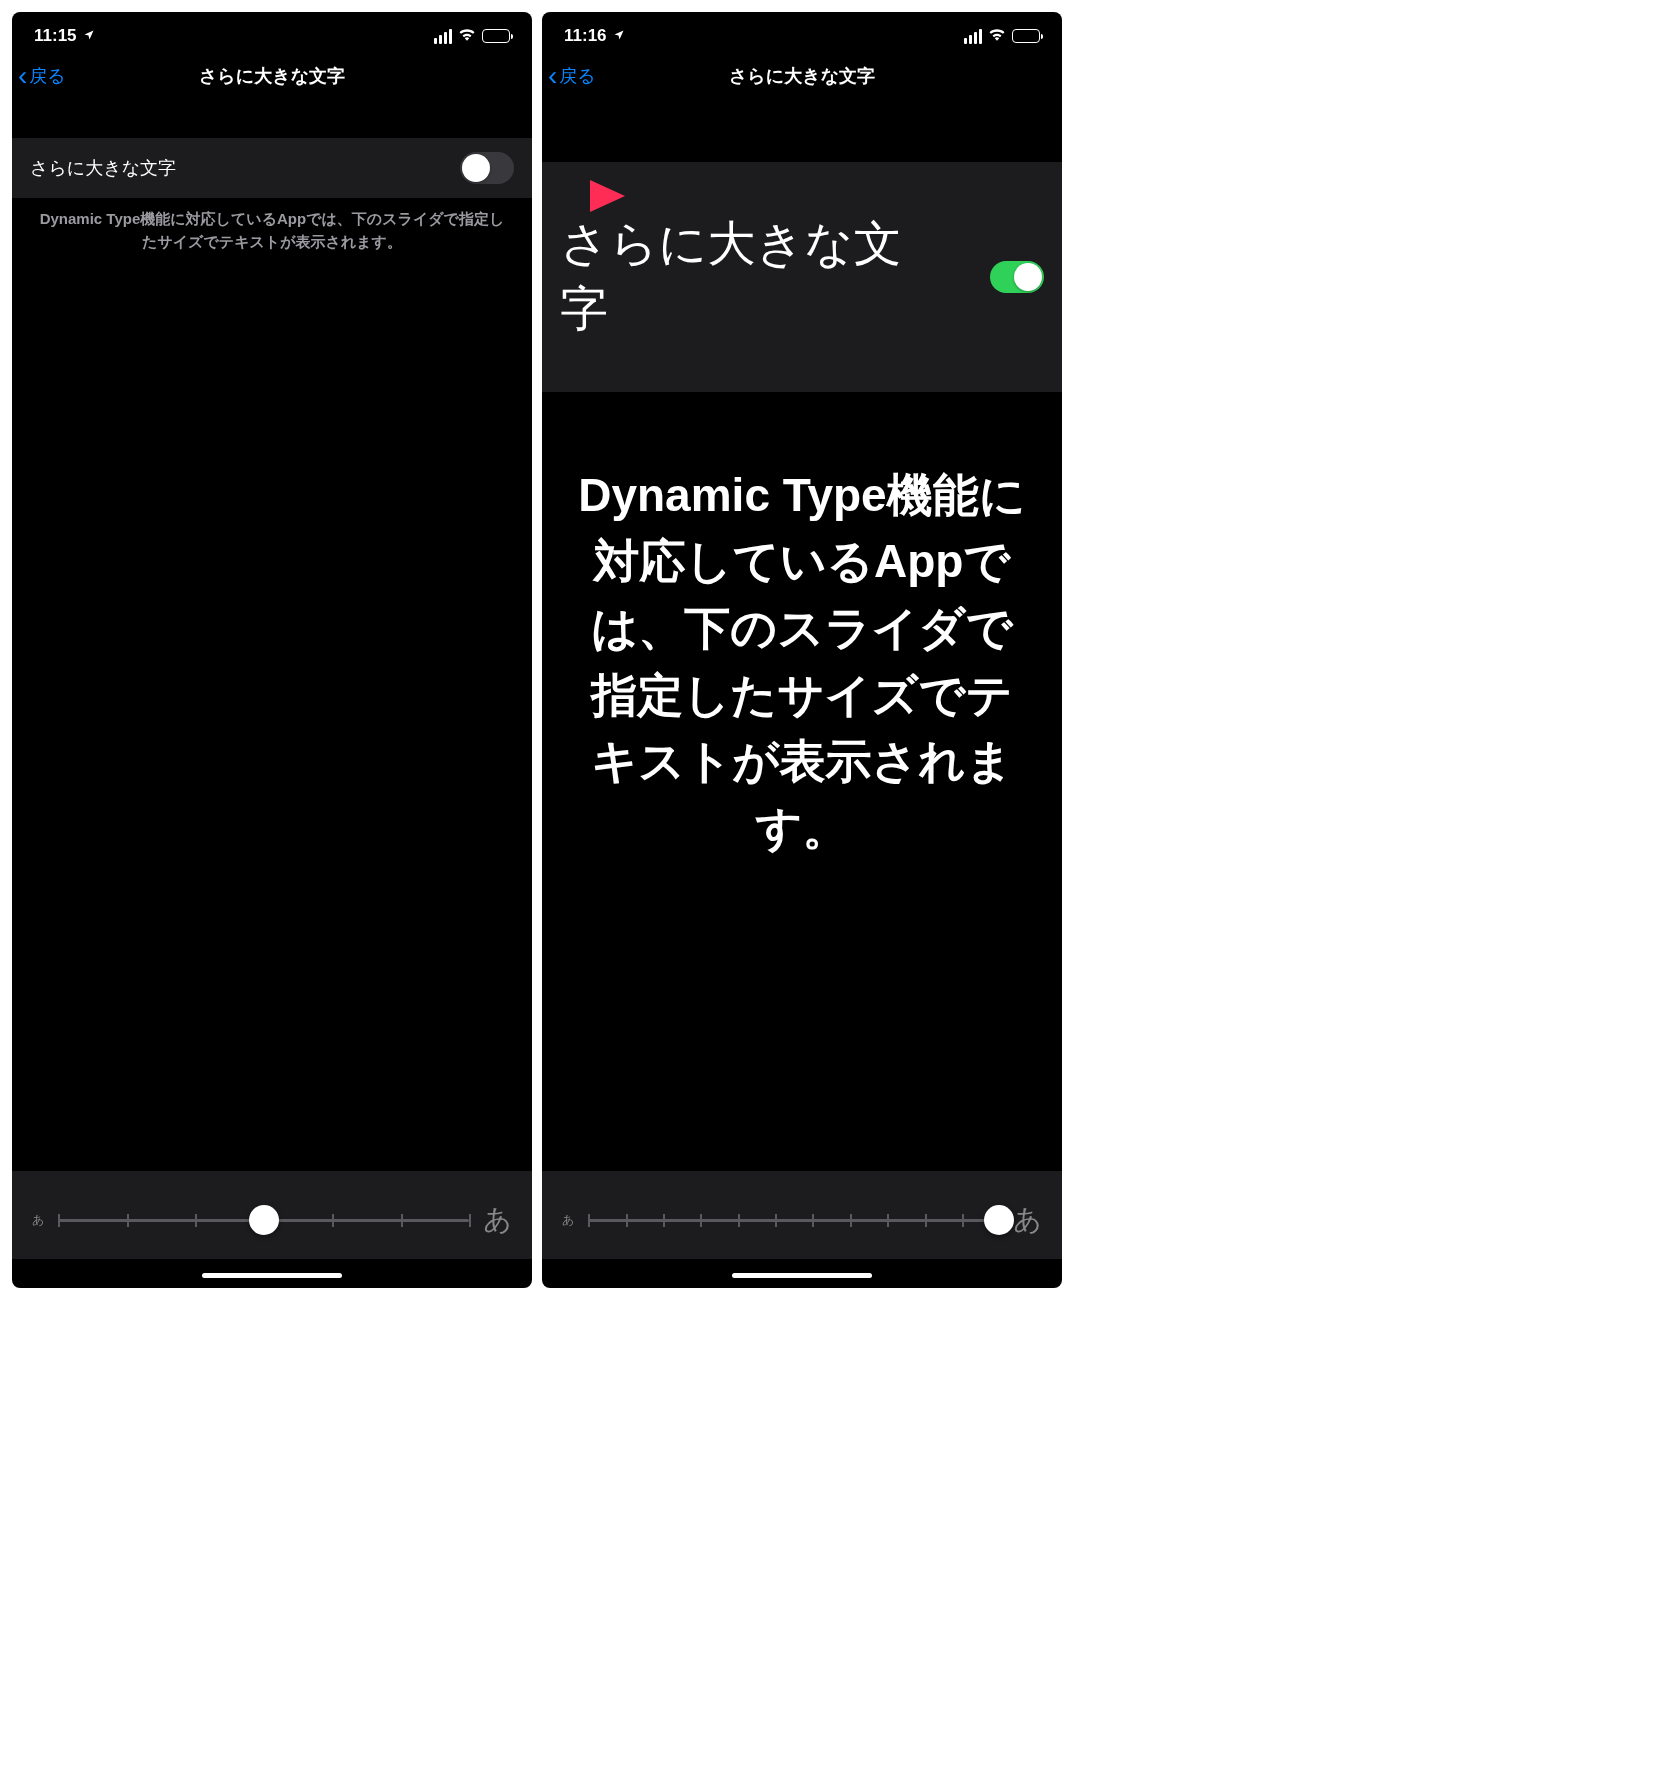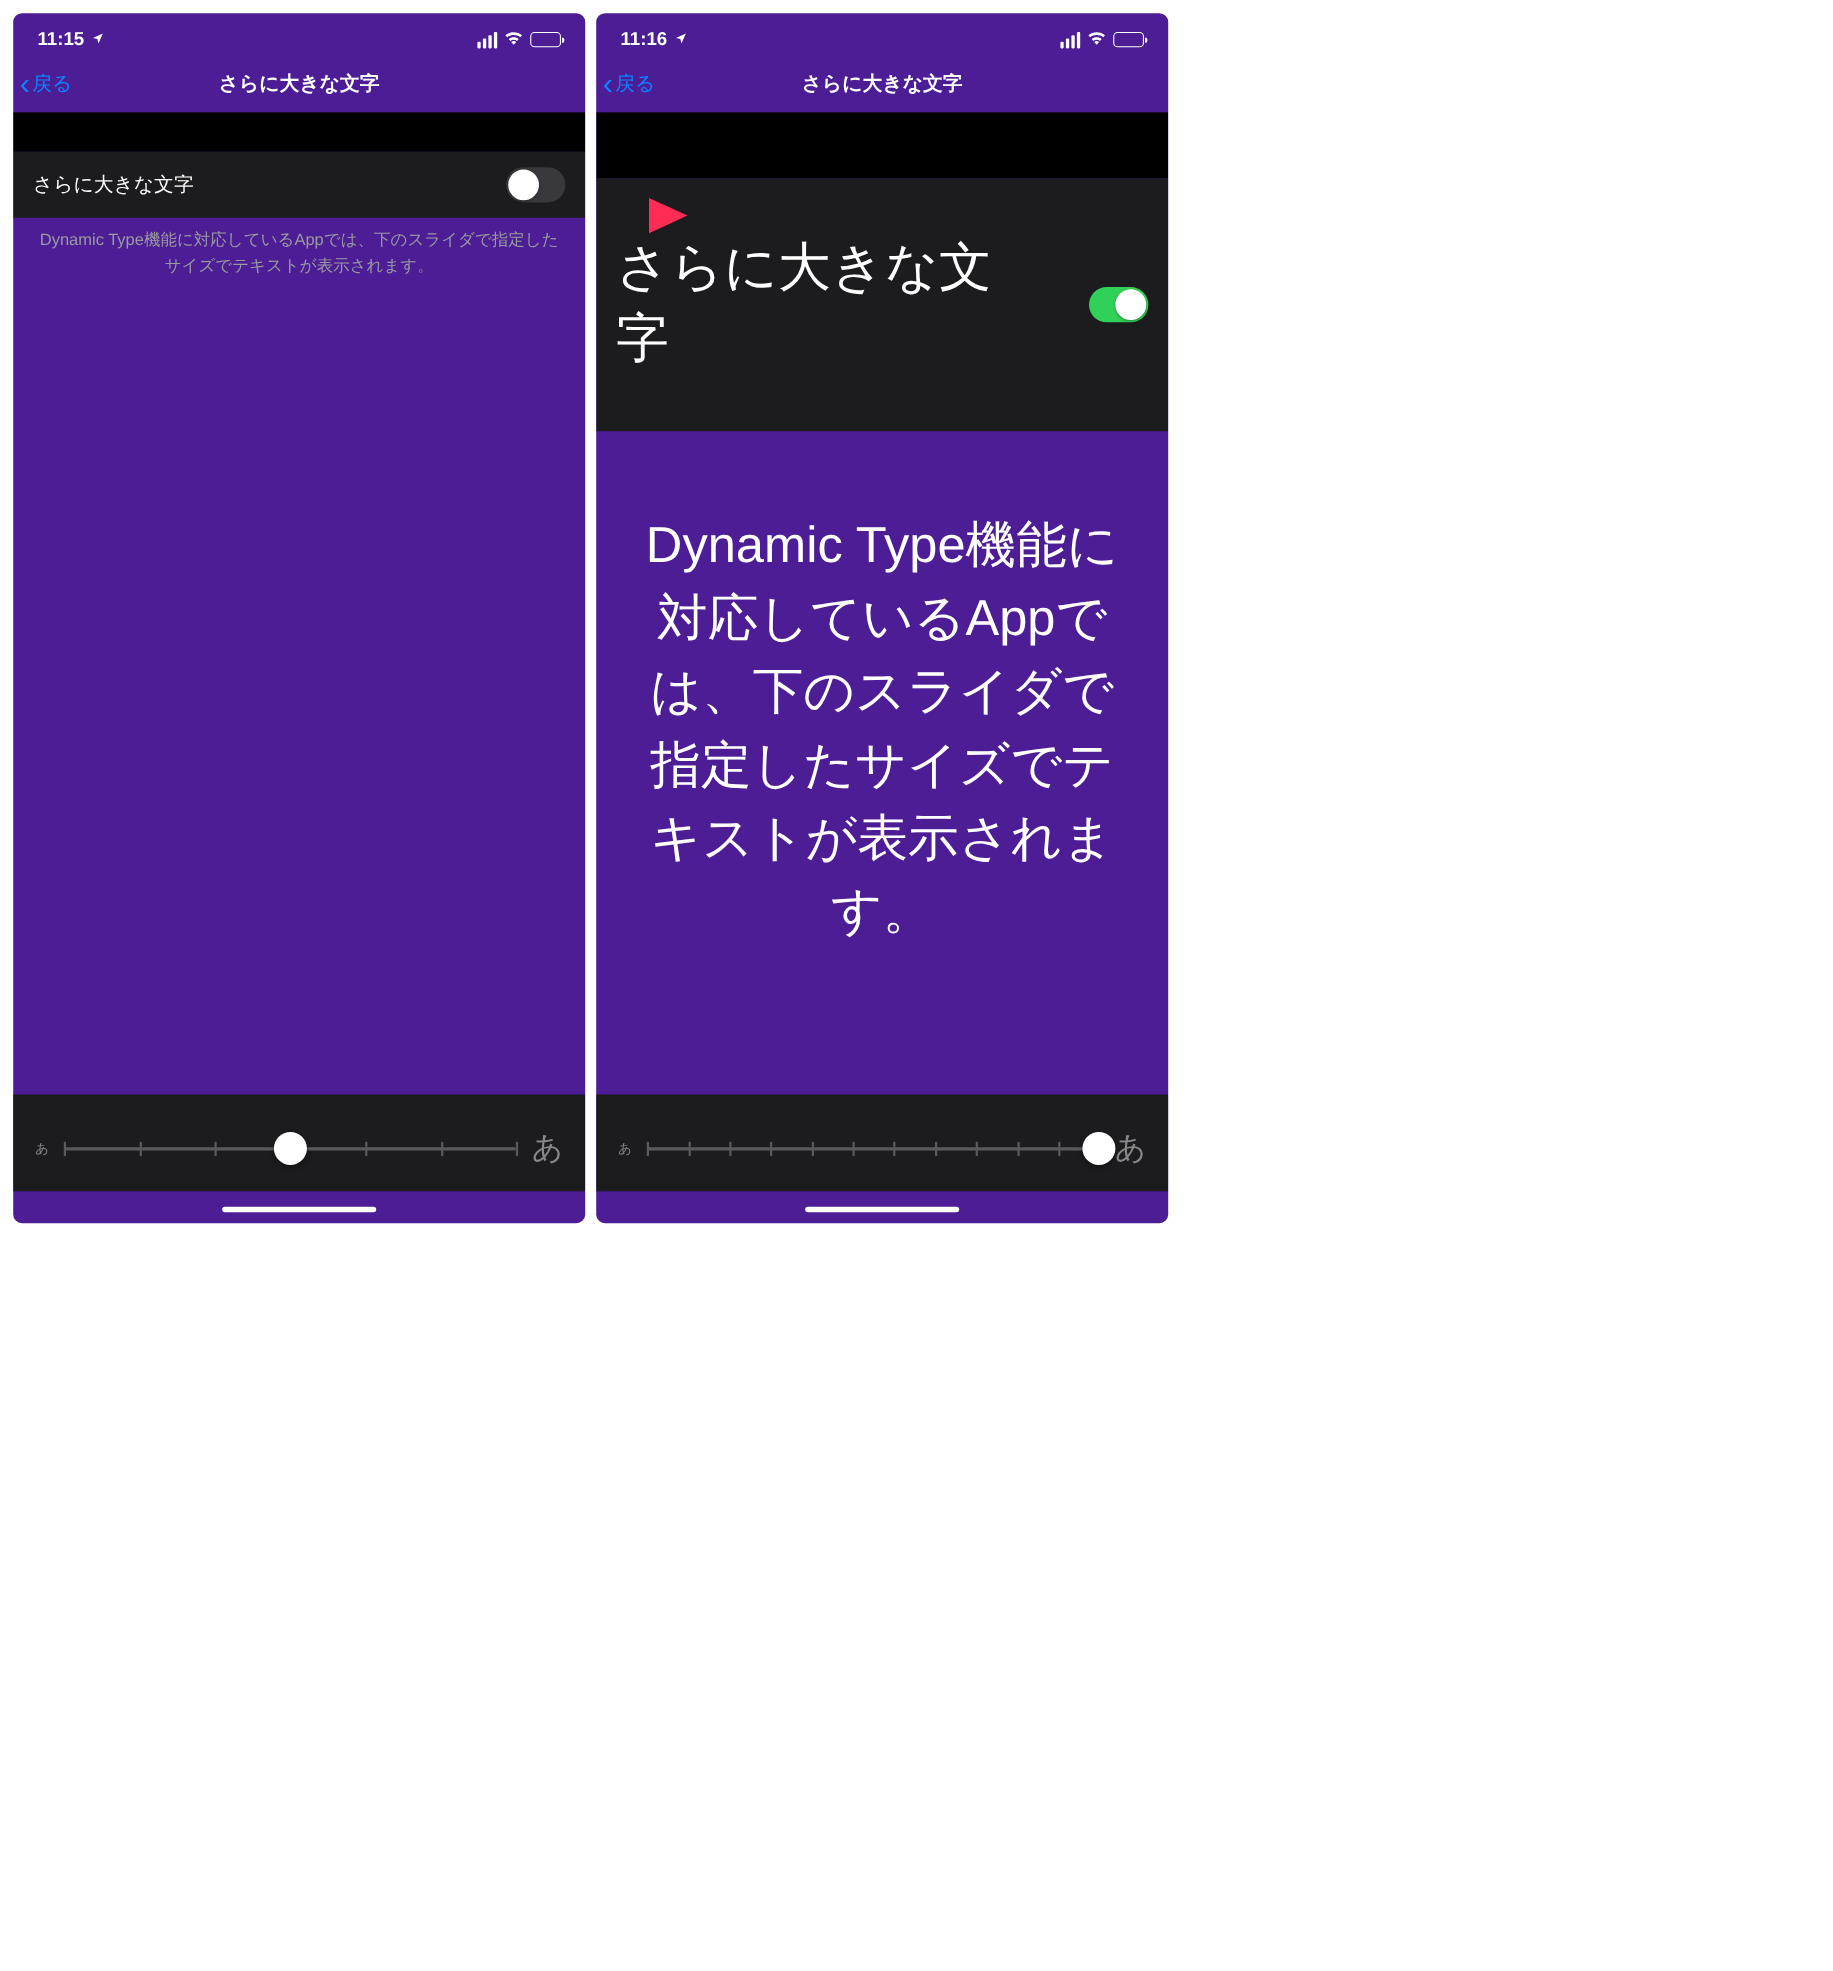--- a/index.html
+++ b/index.html
@@ -5,22 +5,22 @@
     * { margin: 0; padding: 0; box-sizing: border-box; }
     body {
       font-family: -apple-system, "Hiragino Sans", sans-serif;
       background: #fff;
       display: flex;
       width: 1666px;
       height: 1792px;
     }
     .phone {
       width: 520px;
-      height: 1100px;
-      background: #4c1d95;
+      height: 1276px;
+      background: #000000;
       color: #fff;
       position: relative;
       display: flex;
       flex-direction: column;
       border-radius: 8px;
       overflow: hidden;
     }
     .phone-left { margin-right: 10px; }
     .phone-right { }
     .container {
@@ -93,20 +93,21 @@
     }
     .toggle.off .toggle-knob { left: 2px; }
     .toggle.on  .toggle-knob { right: 2px; }
     
     .desc-text {
       color: #9a9aa0;
       font-size: 15px;
       text-align: center;
       padding: 10px 22px;
       line-height: 1.5;
+      font-weight: bold;
     }
     
     .setting-row.large {
       padding: 50px 18px;
       align-items: center;
     }
     .setting-label.large {
       font-size: 48px;
       line-height: 1.35;
       max-width: 350px;

